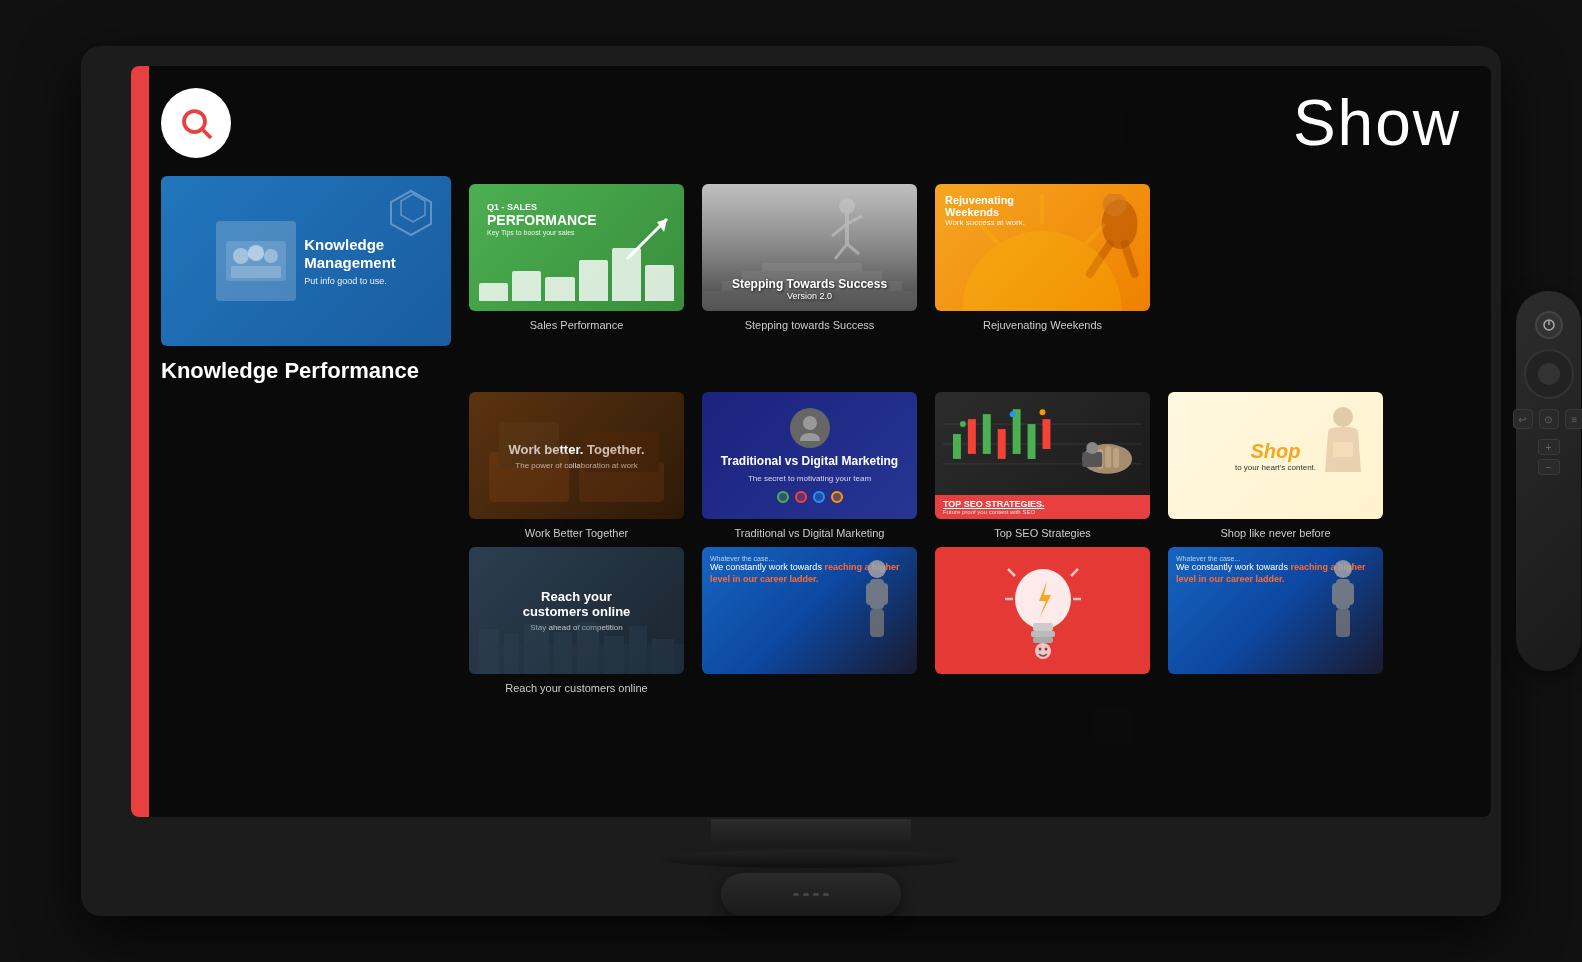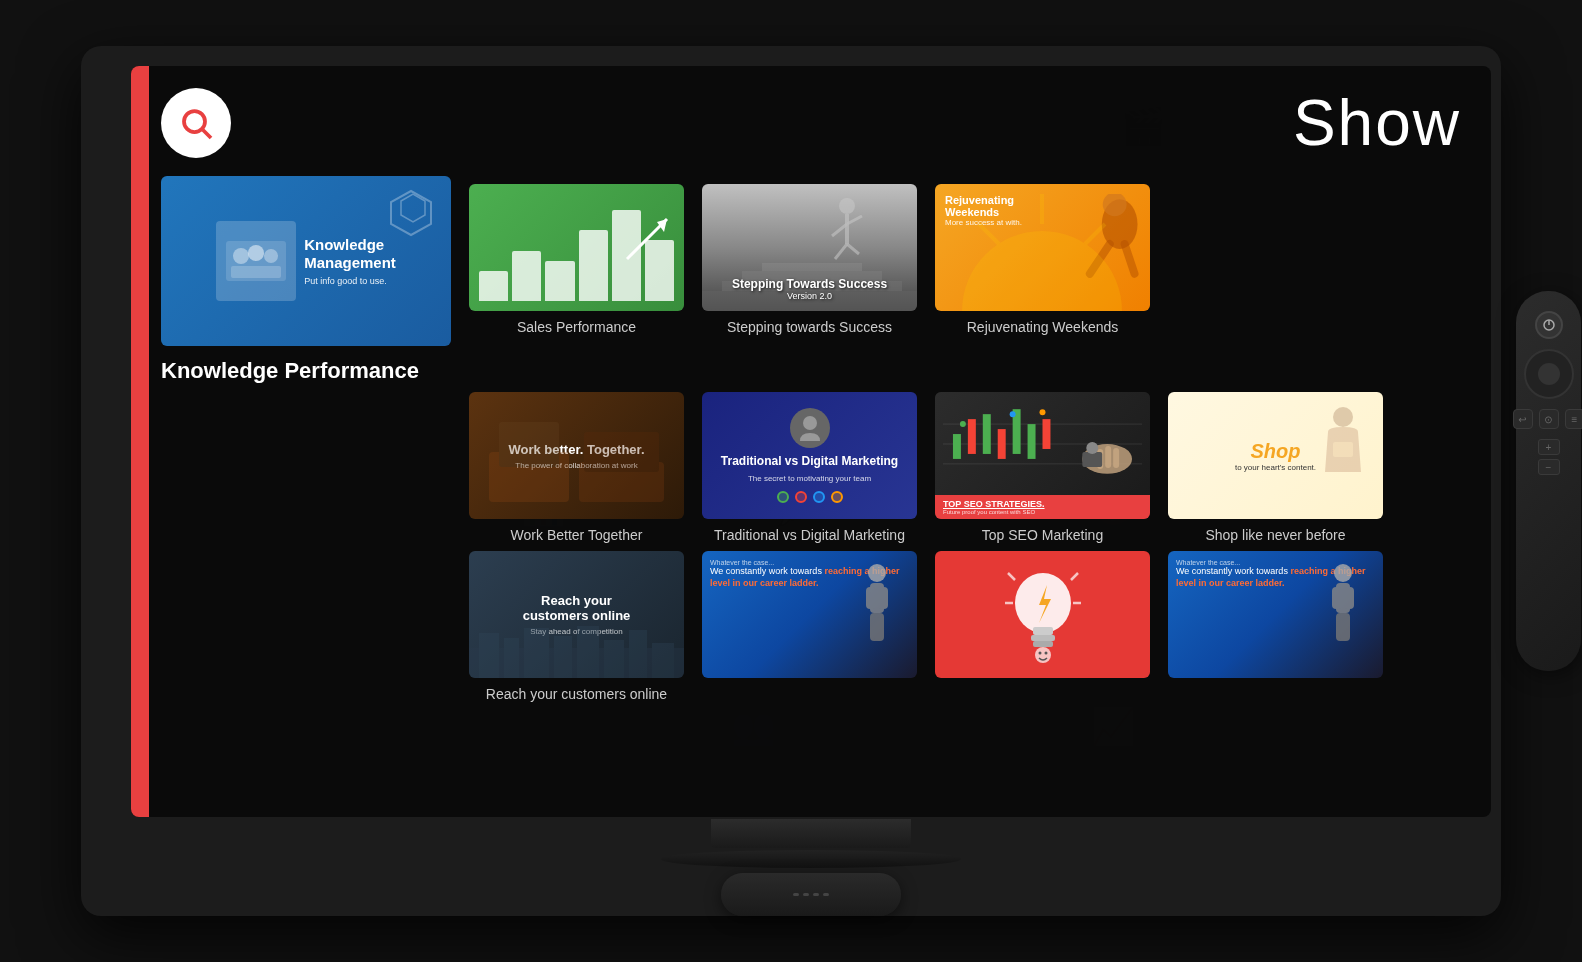--- a/index.html
+++ b/index.html
@@ -516,21 +516,21 @@
     .thumb-red-content {
       width: 100%;
       height: 100%;
       display: flex;
       align-items: center;
       justify-content: center;
     }
 
     .item-label {
       color: #ccc;
-      font-size: 14px;
+      font-size: 11px;
       text-align: center;
       margin-top: 8px;
       white-space: nowrap;
     }
 
     .item-label.featured-label {
       color: white;
       font-size: 22px;
       font-weight: bold;
       text-align: left;
@@ -740,20 +740,25 @@
                 </svg>
               </div>
             </div>
             <div class="item-label featured-label">Knowledge Performance</div>
           </div>
 
           <div class="grid-item regular" style="margin-top:8px;">
             <div class="thumbnail regular-thumb">
               <div class="thumb-inner thumb-sales">
                 <div class="thumb-sales-content">
+                  <div style="padding:8px 8px 0;">
+                    <div class="sales-label">Q1 - SALES</div>
+                    <div class="sales-title">PERFORMANCE</div>
+                    <div class="sales-subtitle">Key Tips to boost your sales</div>
+                  </div>
                   <div class="sales-chart">
                     <div class="bar" style="height:30%"></div>
                     <div class="bar" style="height:50%"></div>
                     <div class="bar" style="height:40%"></div>
                     <div class="bar" style="height:70%"></div>
                     <div class="bar" style="height:90%"></div>
                     <div class="bar" style="height:60%"></div>
                   </div>
 
                   <svg style="position:absolute;right:12px;top:30px;" width="50" height="50" viewBox="0 0 50 50">
@@ -795,21 +800,21 @@
             </div>
             <div class="item-label">Stepping towards Success</div>
           </div>
 
           <div class="grid-item regular" style="margin-top:8px;">
             <div class="thumbnail regular-thumb">
               <div class="thumb-inner thumb-rejuv">
                 <div class="thumb-rejuv-content">
                   <div class="rejuv-text">
                     <div class="rejuv-title">Rejuvenating Weekends</div>
-                    <div class="rejuv-subtitle">More success at with.</div>
+                    <div class="rejuv-subtitle">Work success at work.</div>
                   </div>
 
                   <svg width="70" height="110" viewBox="0 0 70 110">
                     <ellipse cx="50" cy="30" rx="18" ry="25" fill="rgba(180,80,0,0.6)"></ellipse>
                     <circle cx="45" cy="10" r="12" fill="rgba(210,120,30,0.7)"></circle>
                     <line x1="40" y1="50" x2="20" y2="80" stroke="rgba(180,80,0,0.5)" stroke-width="8" stroke-linecap="round"></line>
                     <line x1="55" y1="50" x2="65" y2="80" stroke="rgba(180,80,0,0.5)" stroke-width="8" stroke-linecap="round"></line>
                   </svg>
                 </div>
 
@@ -903,21 +908,21 @@
                       <circle cx="150" cy="44" r="6" fill="#888"></circle>
                     </svg>
                   </div>
                   <div class="seo-bottom-bar">
                     <div class="seo-label">TOP SEO STRATEGIES.</div>
                     <div class="seo-sublabel">Future proof you content with SEO</div>
                   </div>
                 </div>
               </div>
             </div>
-            <div class="item-label">Top SEO Marketing</div>
+            <div class="item-label">Top SEO Strategies</div>
           </div>
 
           <div class="grid-item regular">
             <div class="thumbnail regular-thumb">
               <div class="thumb-inner thumb-shop">
                 <div class="thumb-shop-content">
                   <div style="text-align:center">
                     <div class="shop-title">Shop</div>
                     <div class="shop-subtitle">to your heart's content.</div>
                   </div>

